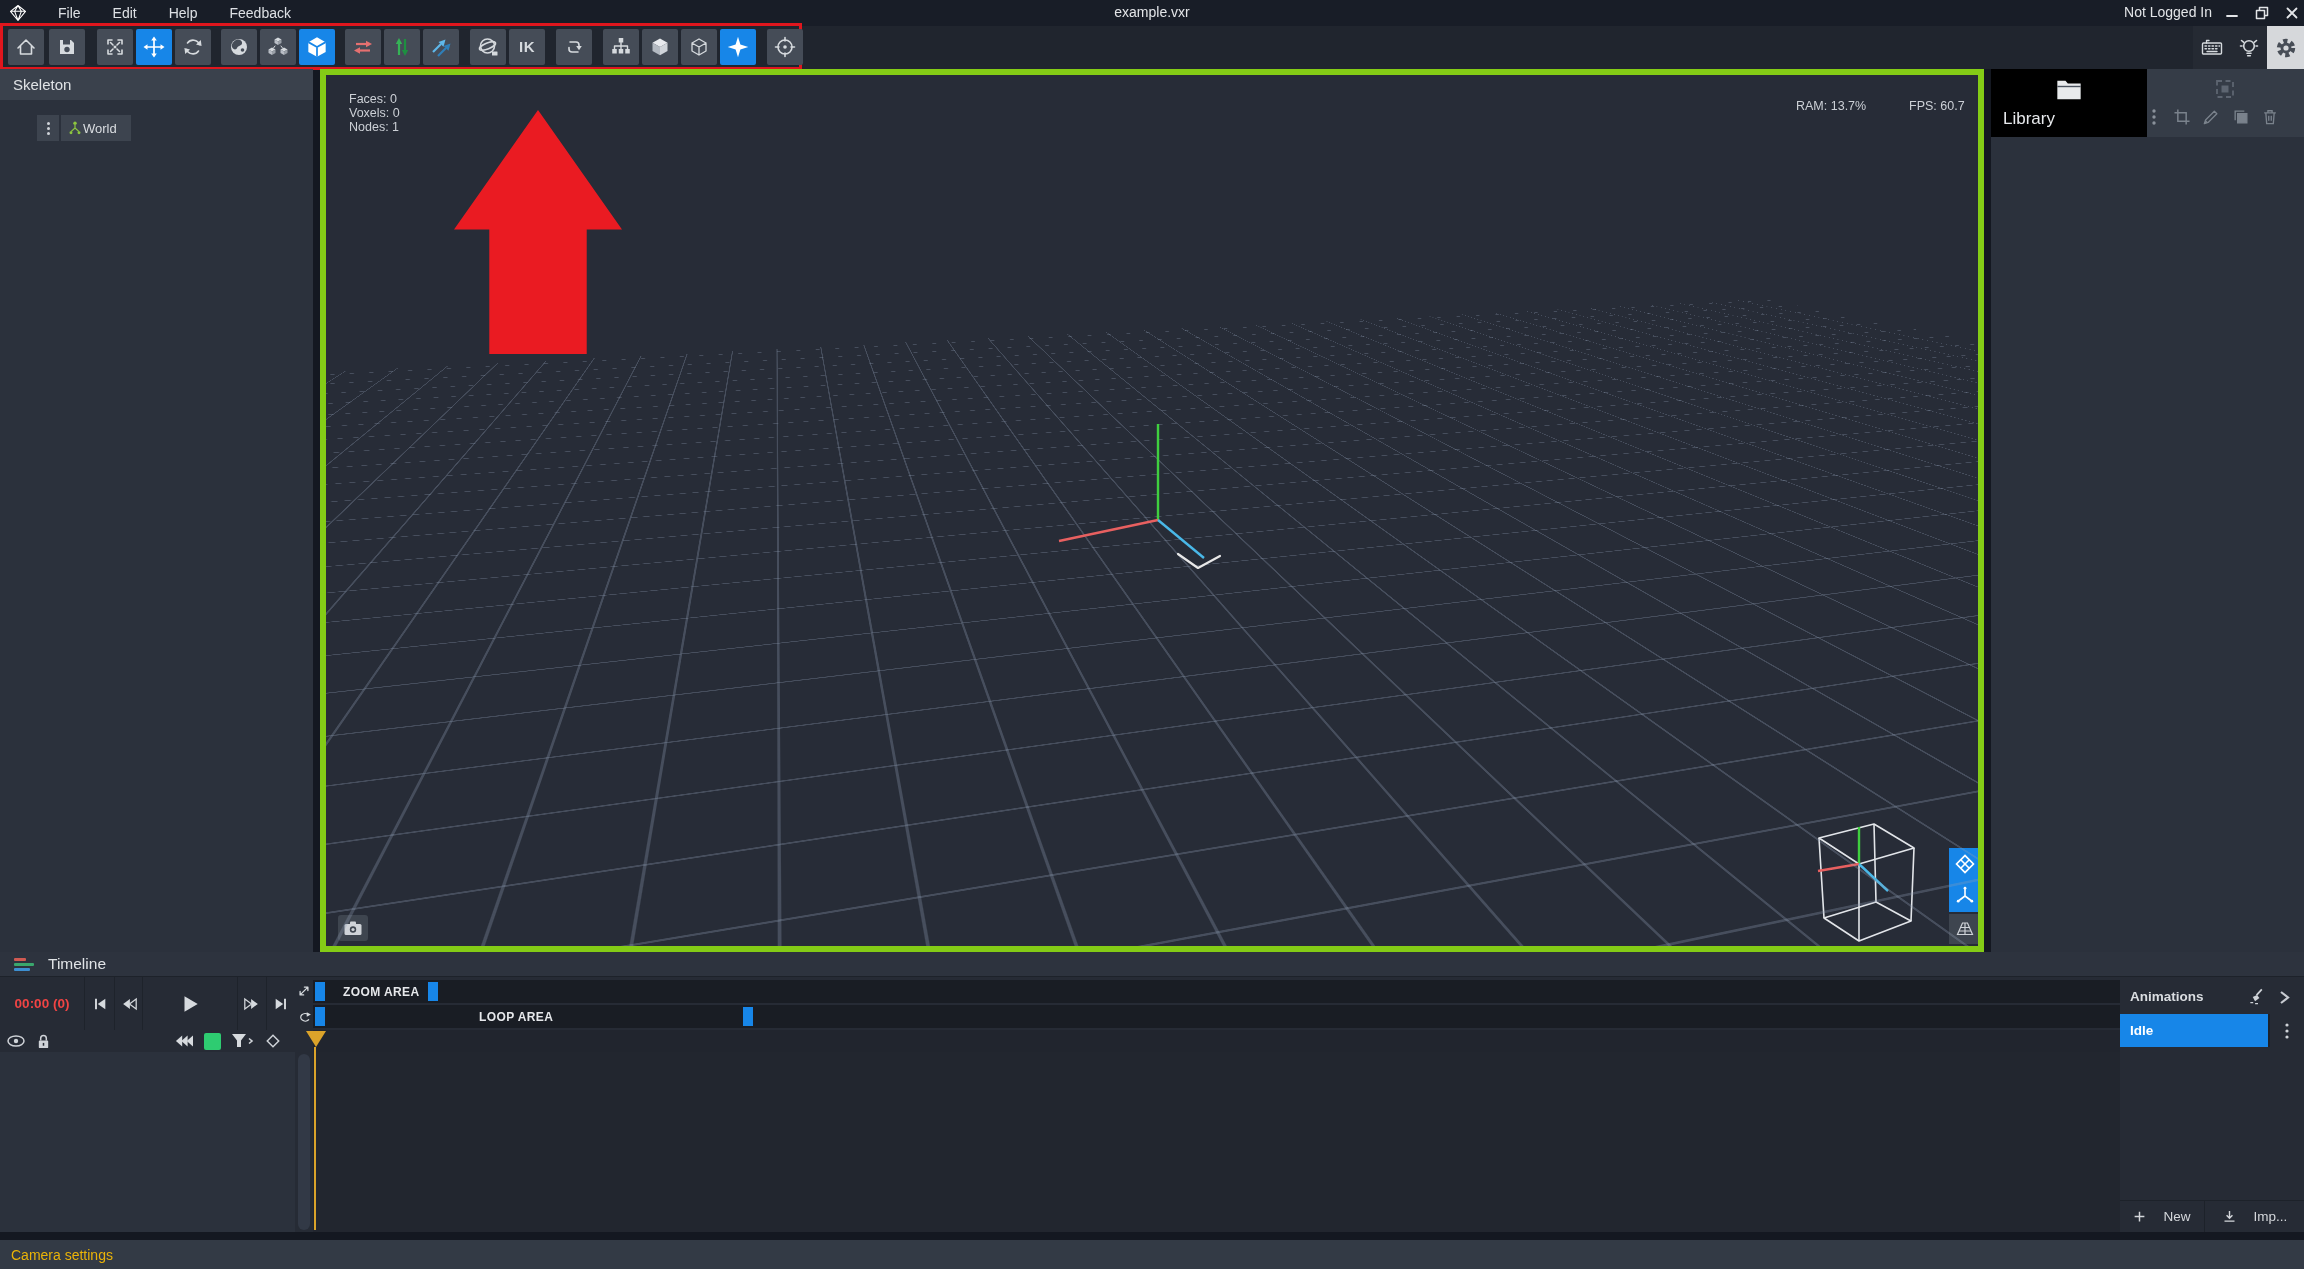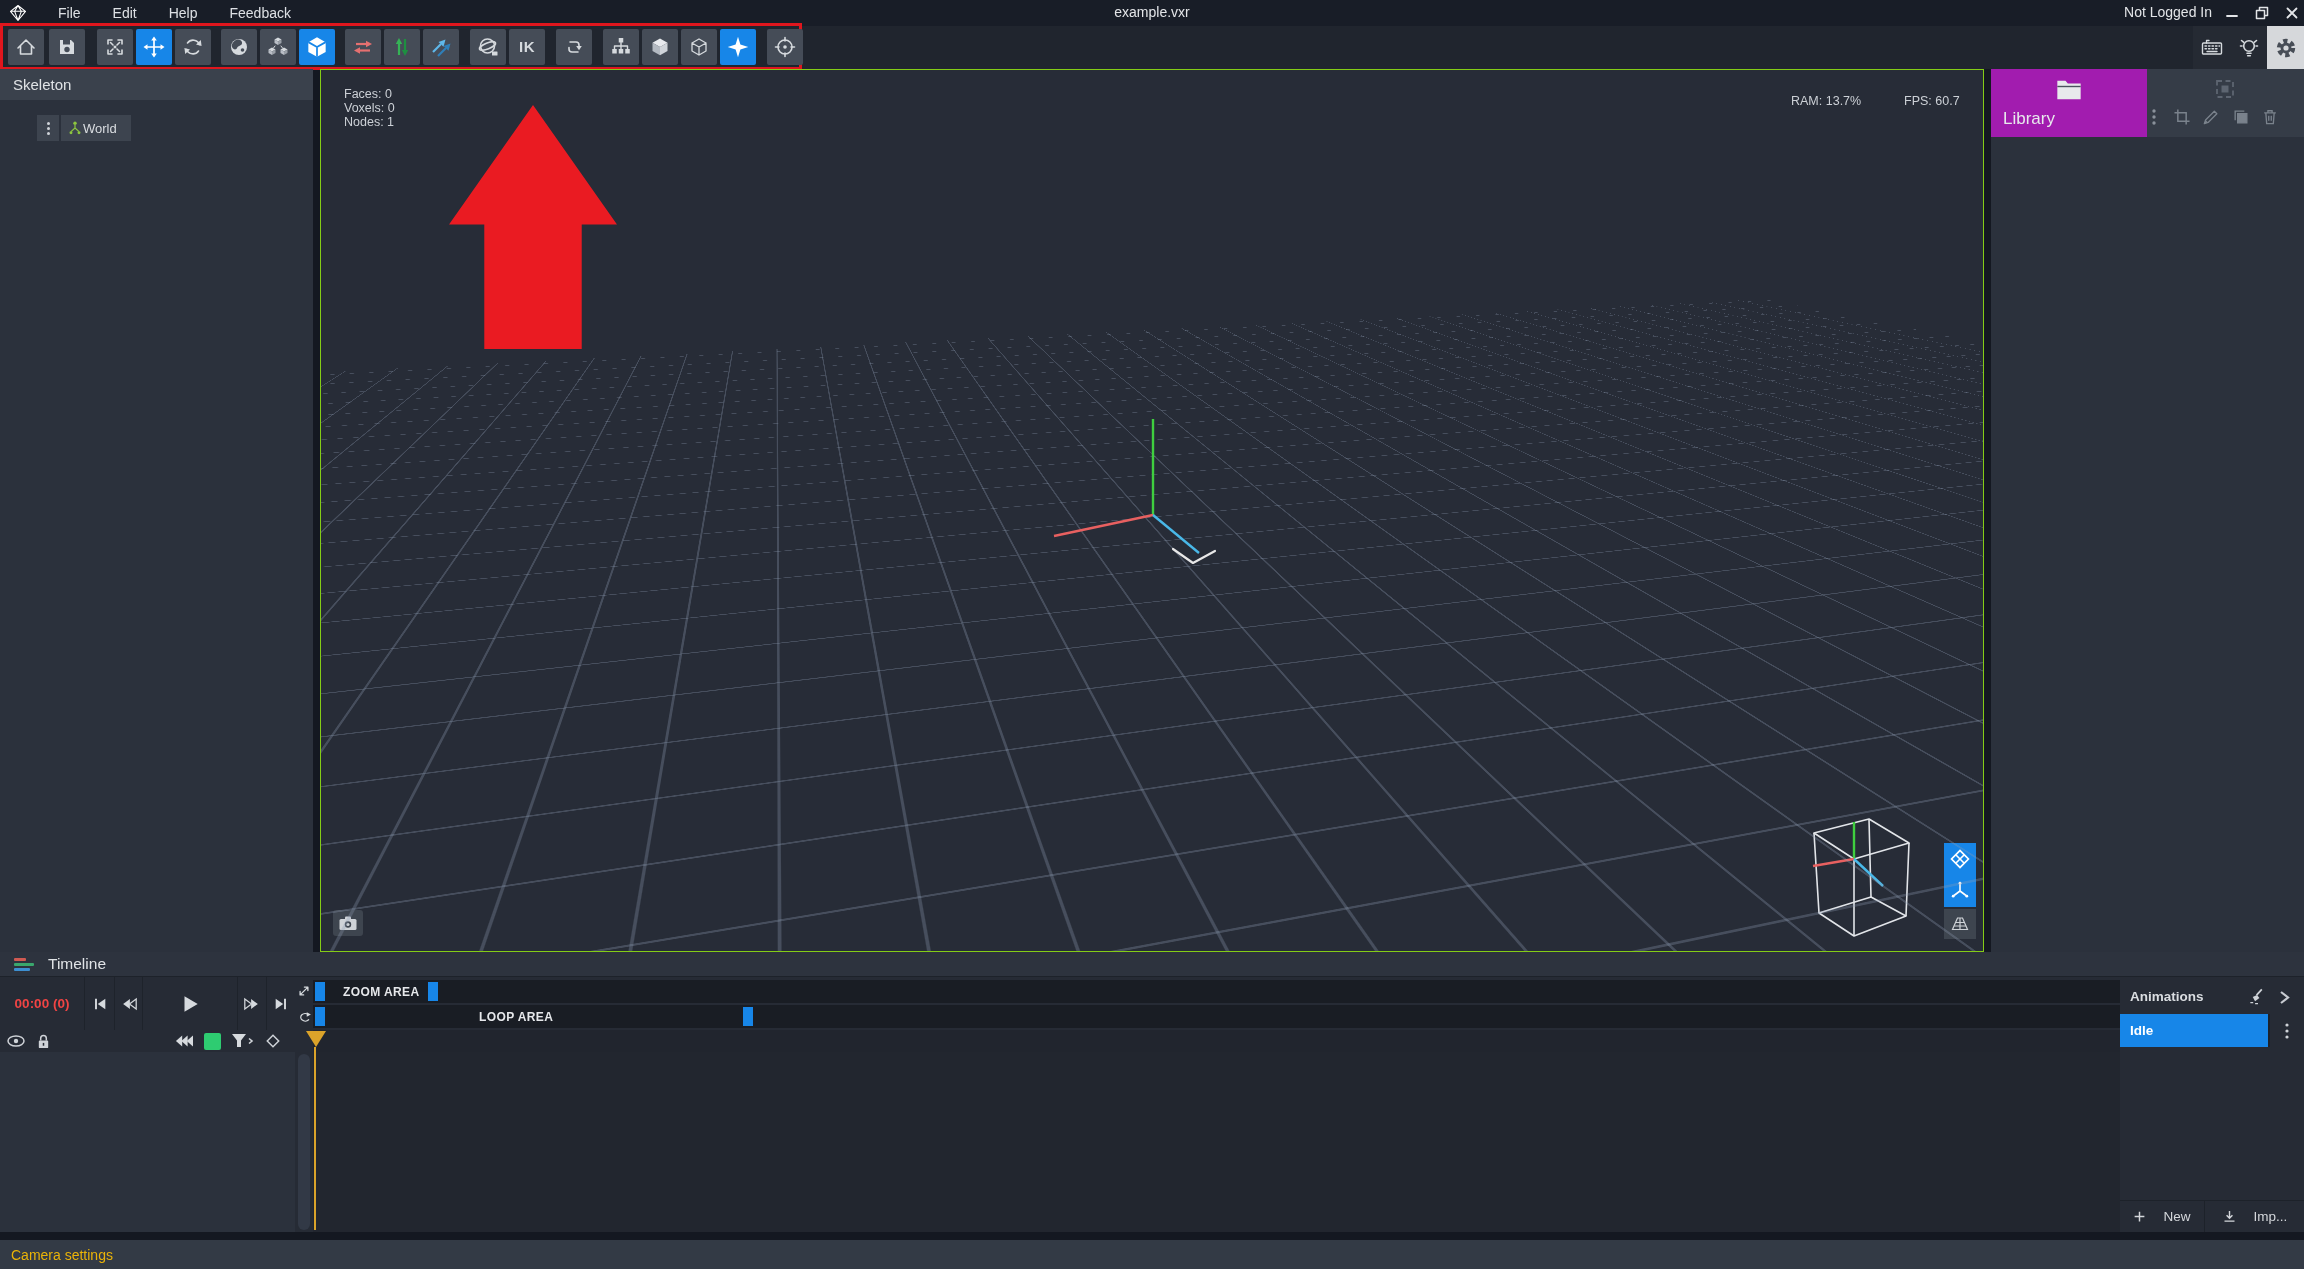--- a/index.html
+++ b/index.html
@@ -24,37 +24,37 @@
   .rcell.lit{background:#d6d8db;}
   
   .skel{position:absolute;left:0;top:69px;width:313px;height:883px;background:#2b313c;}
   .skel-h{height:31px;background:#3a414c;display:flex;align-items:center;padding-left:13px;font-size:15px;color:#e0e3e6;}
   .world-row{position:absolute;left:37px;top:46px;display:flex;height:26px;}
   .kebab{width:22px;height:26px;background:#3d444f;display:flex;align-items:center;justify-content:center;margin-right:2px;}
   .chip{height:26px;background:#3d444f;display:flex;align-items:center;padding:0 14px 0 6px;font-size:13px;color:#dadde1;gap:0;}
   .dots i{display:block;width:3px;height:3px;border-radius:50%;background:#cfd3d8;margin:2px 0;}
   
   .vp{position:absolute;left:320px;top:69px;width:1664px;height:883px;background:#272c37;overflow:hidden;
-      border:1px solid #84cc16;box-sizing:border-box;}
+      border:6px solid #84cc16;box-sizing:border-box;}
   .grid-plane{position:absolute;left:50%;top:50%;width:6000px;height:5200px;margin-left:-3000px;margin-top:-2300px;
       background-image:repeating-linear-gradient(0deg,rgba(141,156,179,.30) 0 3px,transparent 3px 120px),
                        repeating-linear-gradient(90deg,rgba(141,156,179,.30) 0 3px,transparent 3px 120px);
       transform:perspective(1100px) rotateX(57deg) rotateZ(-16deg);}
   .stats{position:absolute;left:23px;top:17px;font-size:12.5px;line-height:14px;color:#ccd0d6;}
   .perf{position:absolute;top:24px;font-size:12.5px;color:#ccd0d6;}
   .red-arrow{position:absolute;left:128px;top:35px;width:168px;height:244px;background:#ea1b22;
       clip-path:polygon(50% 0,100% 49%,79% 49%,79% 100%,21% 100%,21% 49%,0 49%);}
   .cam-btn{position:absolute;left:12px;top:840px;width:30px;height:26px;background:#3e454f;border-radius:3px;
       display:flex;align-items:center;justify-content:center;}
   .side-btn{position:absolute;left:1623px;width:32px;height:32px;background:#1786e8;display:flex;align-items:center;justify-content:center;}
   .side-btn.gray{background:#3e454f;height:30px;}
   
   .lib{position:absolute;left:1991px;top:69px;width:313px;height:883px;background:#2b313c;}
   .lib-head{height:68px;display:flex;}
-  .lib-tab{width:156px;background:#a21caf;position:relative;}
+  .lib-tab{width:156px;background:#000000;position:relative;}
   .lib-tab2{flex:1;background:#353c47;position:relative;}
   .lib-title{position:absolute;left:12px;bottom:8px;font-size:17px;color:#e7e9ec;}
   .lib-act{position:absolute;top:37px;width:22px;height:22px;display:flex;align-items:center;justify-content:center;}
   
   .tl{position:absolute;left:0;top:952px;width:2304px;height:280px;background:#262b35;}
   .tl-h{height:25px;background:#2d333e;display:flex;align-items:center;border-bottom:1px solid #1d222a;box-sizing:border-box;}
   .tl-title{font-size:15.5px;color:#e0e3e6;margin-left:14px;}
   .tl-lines{display:flex;flex-direction:column;gap:2px;margin-left:14px;}
   .tl-lines i{display:block;height:3px;border-radius:1px;}
   .transport{position:absolute;left:0;top:25px;width:295px;height:53px;display:flex;}

